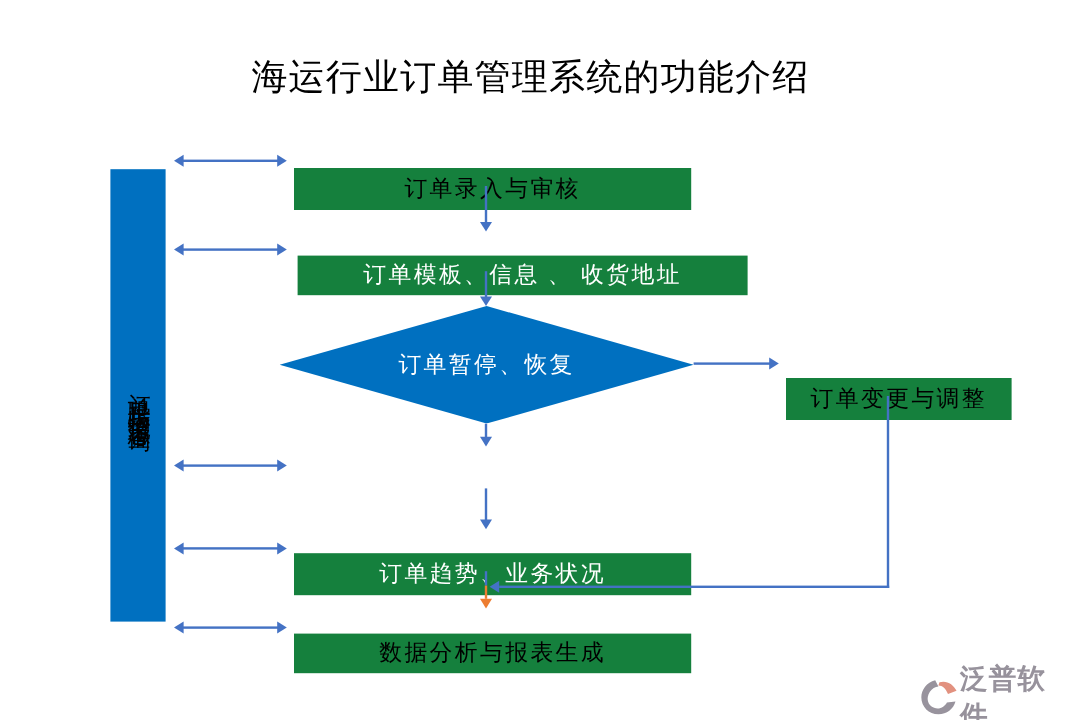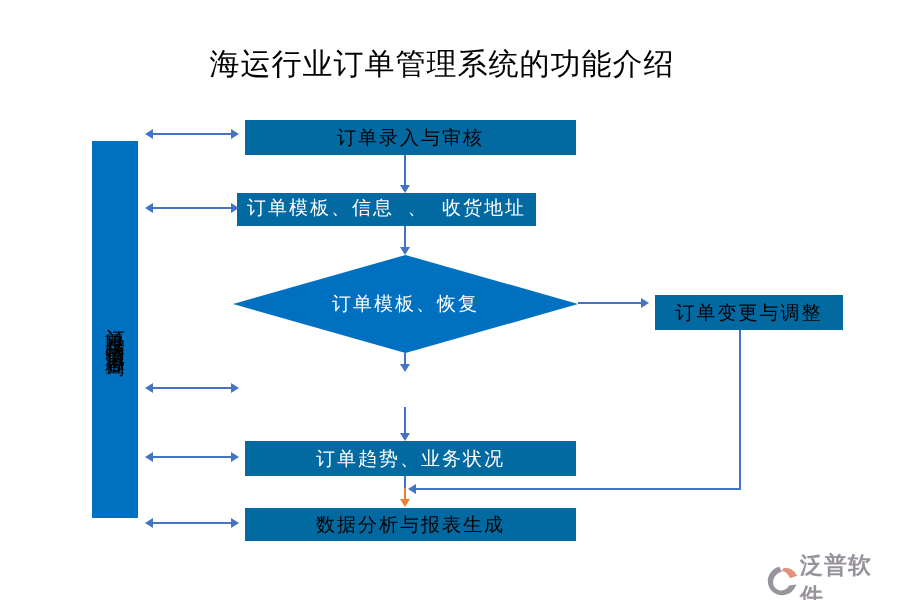--- a/index.html
+++ b/index.html
@@ -6,23 +6,23 @@
   html,body { background:#ffffff; }
   .stage {
     position:relative; width:900px; height:600px; background:#ffffff;
     font-family:"Liberation Serif","DejaVu Serif",serif; overflow:hidden;
   }
   .title {
     position:absolute; left:0; top:44px; width:884px; text-align:center;
     font-size:30px; color:#000; letter-spacing:1px; font-weight:400;
   }
   .node {
-    position:absolute; background:#0369a1; display:flex;
+    position:absolute; background:#15803d; display:flex;
     align-items:center; justify-content:center;
-    font-size:19px; letter-spacing:2px; line-height:1;
+    font-size:19px; letter-spacing:2px; line-height:1;margin-top:20px;
   }
   .node.dark  { color:#000000; }
   .node.light { color:#ffffff; }
   .sidebox {
     position:absolute; left:92px; top:141px; width:46px; height:377px;
     background:#0070C0; display:flex; align-items:center; justify-content:center;
   }
   .sidebox span {
     writing-mode:vertical-rl; text-orientation:upright;
     color:#000; font-size:19px; letter-spacing:3px;
@@ -61,26 +61,26 @@
   <div class="title">海运行业订单管理系统的功能介绍</div>
 
   <div class="sidebox">
     <span>订单跟踪与物流信息查询</span>
   </div>
 
   <div class="node dark" style="left:245px; top:120px; width:331px; height:35px;">
     <span>订单录入与审核</span>
   </div>
 
-  <div class="node light" style="left:237px; top:193px; width:299px; height:33px;font-family:Liberation Mono, monospace;">
+  <div class="node light" style="left:248px; top:193px; width:375px; height:33px;">
     <span>订单模板、信息 、 收货地址</span>
   </div>
 
   <div class="diamond">
-    <span>订单模板、恢复</span>
+    <span>订单暂停、恢复</span>
   </div>
 
 
   <div class="node light" style="left:245px; top:441px; width:331px; height:35px;text-align:right;">
     <span>订单趋势、业务状况</span>
   </div>
 
   <div class="node dark" style="left:245px; top:508px; width:331px; height:33px;">
     <span>数据分析与报表生成</span>
   </div>

